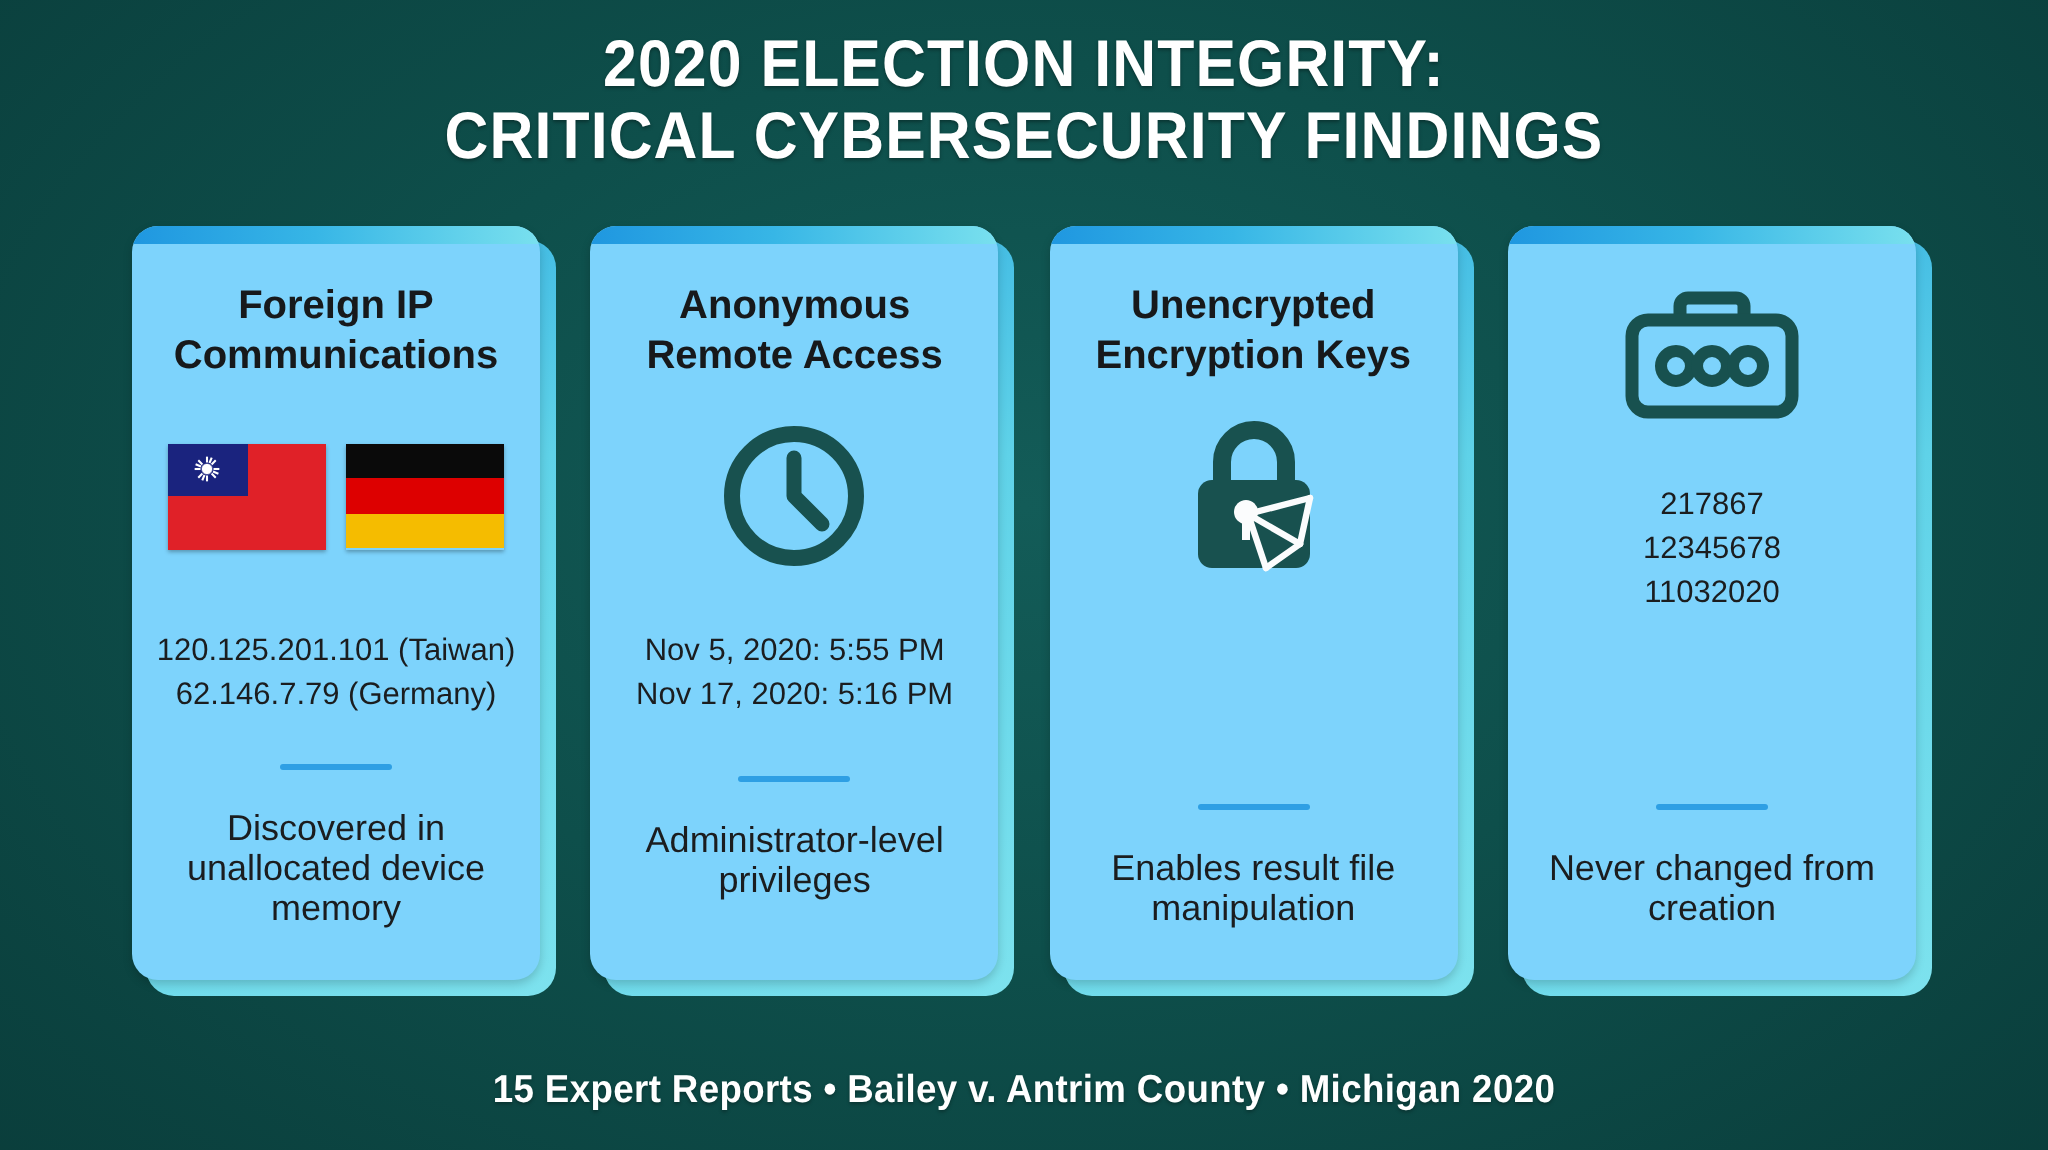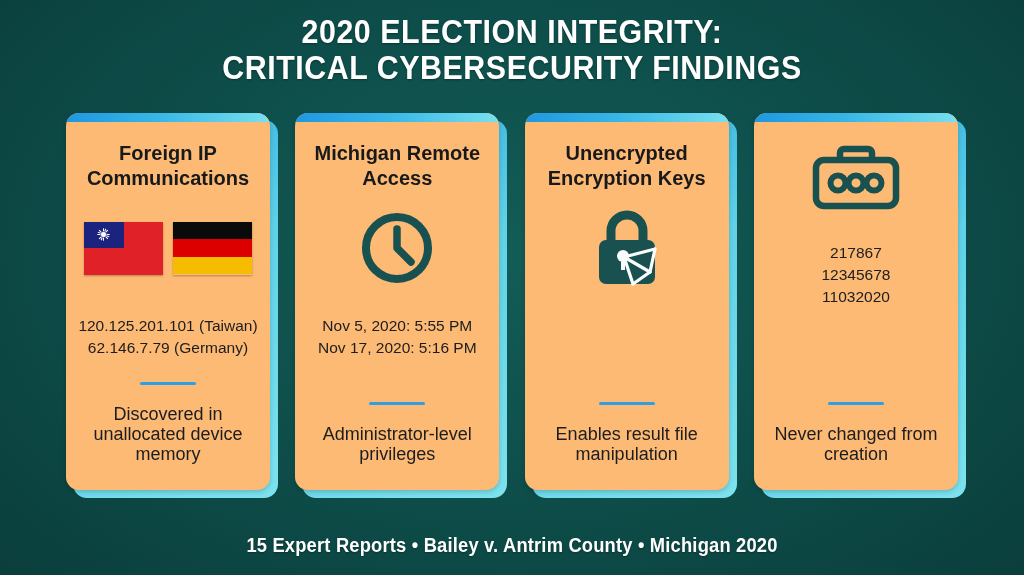--- a/index.html
+++ b/index.html
@@ -47,21 +47,21 @@
     left:7px; top:7px;
     width:205px; height:378px;
     border-radius:14px;
     background:linear-gradient(150deg,#2aa8e0 0%,#5fd2e8 45%,#7de2ee 100%);
   }
   .card {
     position:absolute;
     left:0; top:0;
     width:204px; height:377px;
     border-radius:13px;
-    background:#fdba74;
+    background:#7dd3fc;
     overflow:hidden;
     display:flex; flex-direction:column; align-items:center;
     box-shadow:0 2px 5px rgba(0,0,0,.18);
   }
   .card .accent {
     width:100%; height:9px;
     background:linear-gradient(90deg,#1f97e0 0%,#37b6e6 45%,#79e0ee 100%);
     flex:none;
   }
   .card-title {
@@ -203,37 +203,37 @@
       <div class="spacer"></div>
       <div class="divider"></div>
       <div class="note" style="margin-top:19px;margin-bottom:26px;">Discovered in unallocated device memory</div>
     </div>
   </div>
 
   <div class="card-wrap">
     <div class="backplate"></div>
     <div class="card">
       <div class="accent"></div>
-      <div class="card-title">Michigan Remote Access</div>
+      <div class="card-title">Anonymous Remote Access</div>
 
       <div class="icon-slot">
         <svg width="76" height="76" viewBox="0 0 76 76">
           <circle cx="38" cy="38" r="31" fill="none" stroke="#18514f" stroke-width="8"></circle>
           <path d="M38 19 L38 38 L52 52" fill="none" stroke="#18514f" stroke-width="7.5" stroke-linecap="round" stroke-linejoin="round"></path>
         </svg>
       </div>
 
       <div class="data-lines" style="margin-top:30px;">
         <div>Nov 5, 2020: 5:55 PM</div>
         <div>Nov 17, 2020: 5:16 PM</div>
       </div>
 
       <div class="spacer"></div>
       <div class="divider"></div>
-      <div class="note" style="margin-top:19px;margin-bottom:26px;">Administrator-level privileges</div>
+      <div class="note" style="margin-top:19px;margin-bottom:40px;">Administrator-level privileges</div>
     </div>
   </div>
 
   <div class="card-wrap">
     <div class="backplate"></div>
     <div class="card">
       <div class="accent"></div>
       <div class="card-title">Unencrypted Encryption Keys</div>
 
       <div class="icon-slot">

